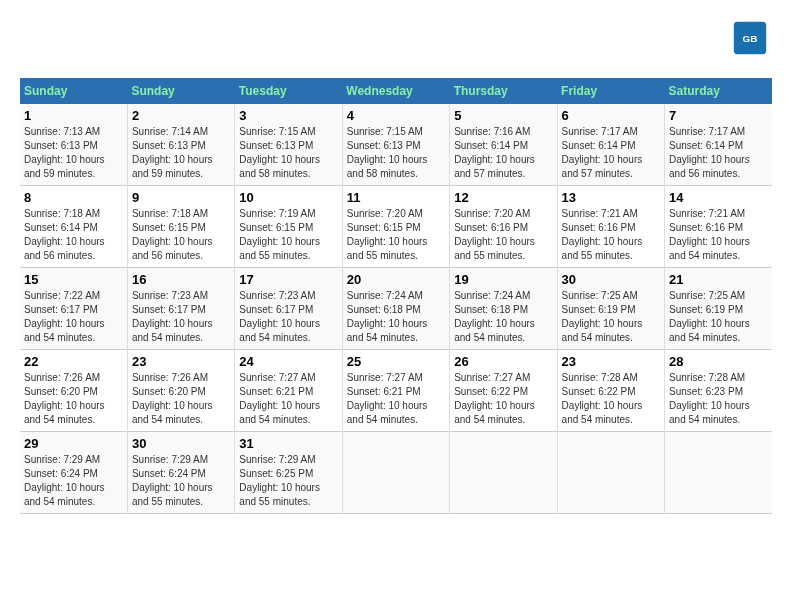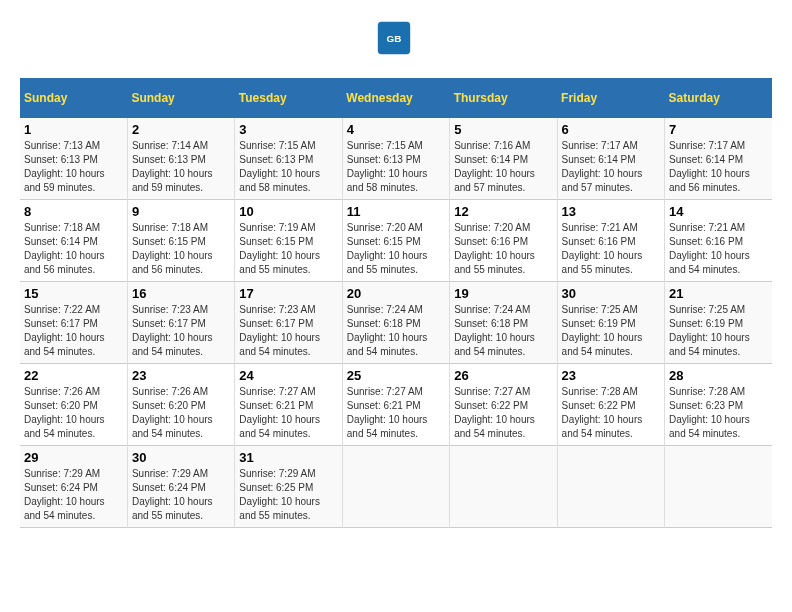--- a/index.html
+++ b/index.html
@@ -36,33 +36,33 @@
       color: #333;
     }
     .subtitle {
       font-size: 14px;
       color: #555;
       text-align: center;
       margin-bottom: 12px;
     }
     .top-row {
       display: flex;
-      justify-content: center;
+      justify-content: flex-end;
       align-items: flex-start;
       margin-bottom: 4px;
     }
     table {
       width: 100%;
       border-collapse: collapse;
       font-size: 11px;
     }
     thead th {
       background-color: #2a6faf;
-      color: #fde047;
-      padding: 13px 4px;
+      color: #86efac;
+      padding: 6px 4px;
       text-align: left;
       font-size: 12px;
       font-weight: bold;
     }
     tbody tr {
       border-bottom: 1px solid #ccc;
     }
     tbody tr:nth-child(odd) {
       background-color: #f9f9f9;
     }

